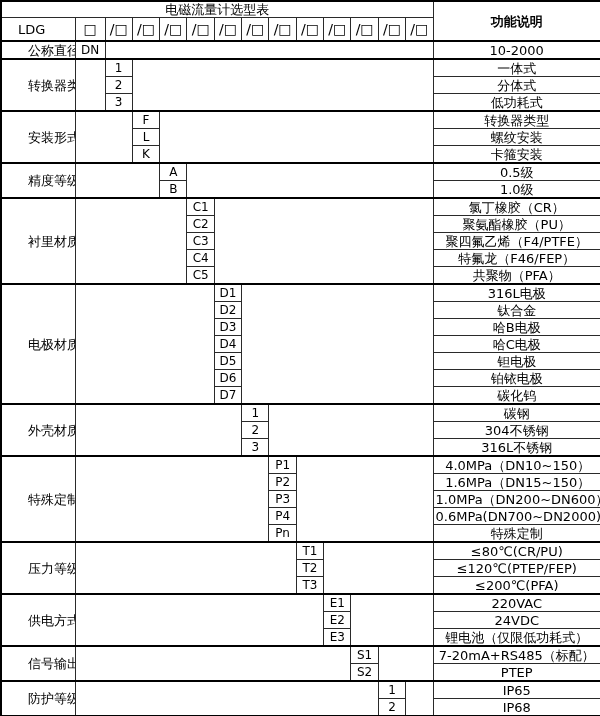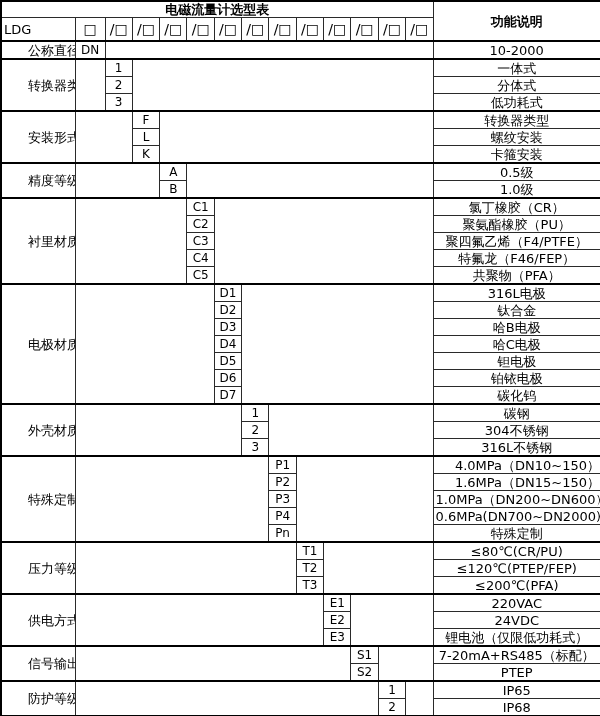--- a/index.html
+++ b/index.html
@@ -10,28 +10,28 @@
     padding:0;
     text-align:center;
     vertical-align:middle;
     font-size:13px;
     height:16px;
     line-height:15px;
     overflow:hidden;
     white-space:nowrap;
   }
   tr.title-row td{height:15px;}
-  .title-cell{font-weight:bold;}
+  .title-cell{font-weight:normal;}
   .func-header{font-weight:bold;margin-top:28px;}
   tr.model-row td{height:22px;}
-  .prefix-cell{text-align:left;padding-left:2px;}
+  .prefix-cell{text-align:left;padding-left:16px;}
   .box-cell{font-size:14px;}
   .code-cell{font-size:12px;margin-top:41px;}
   .label-cell{font-size:13px;padding-left:26px;}
-  .desc-left{text-align:right;padding-left:2px;border-radius:8px;}
+  .desc-left{text-align:center;padding-left:2px;}
   tr.gs td{border-top:2px solid #000;}
 </style>
 </head>
 <body>
 
 <table>
   <colgroup>
     <col style="width:74px">
     <col style="width:30px">
     <col style="width:27.33px">

